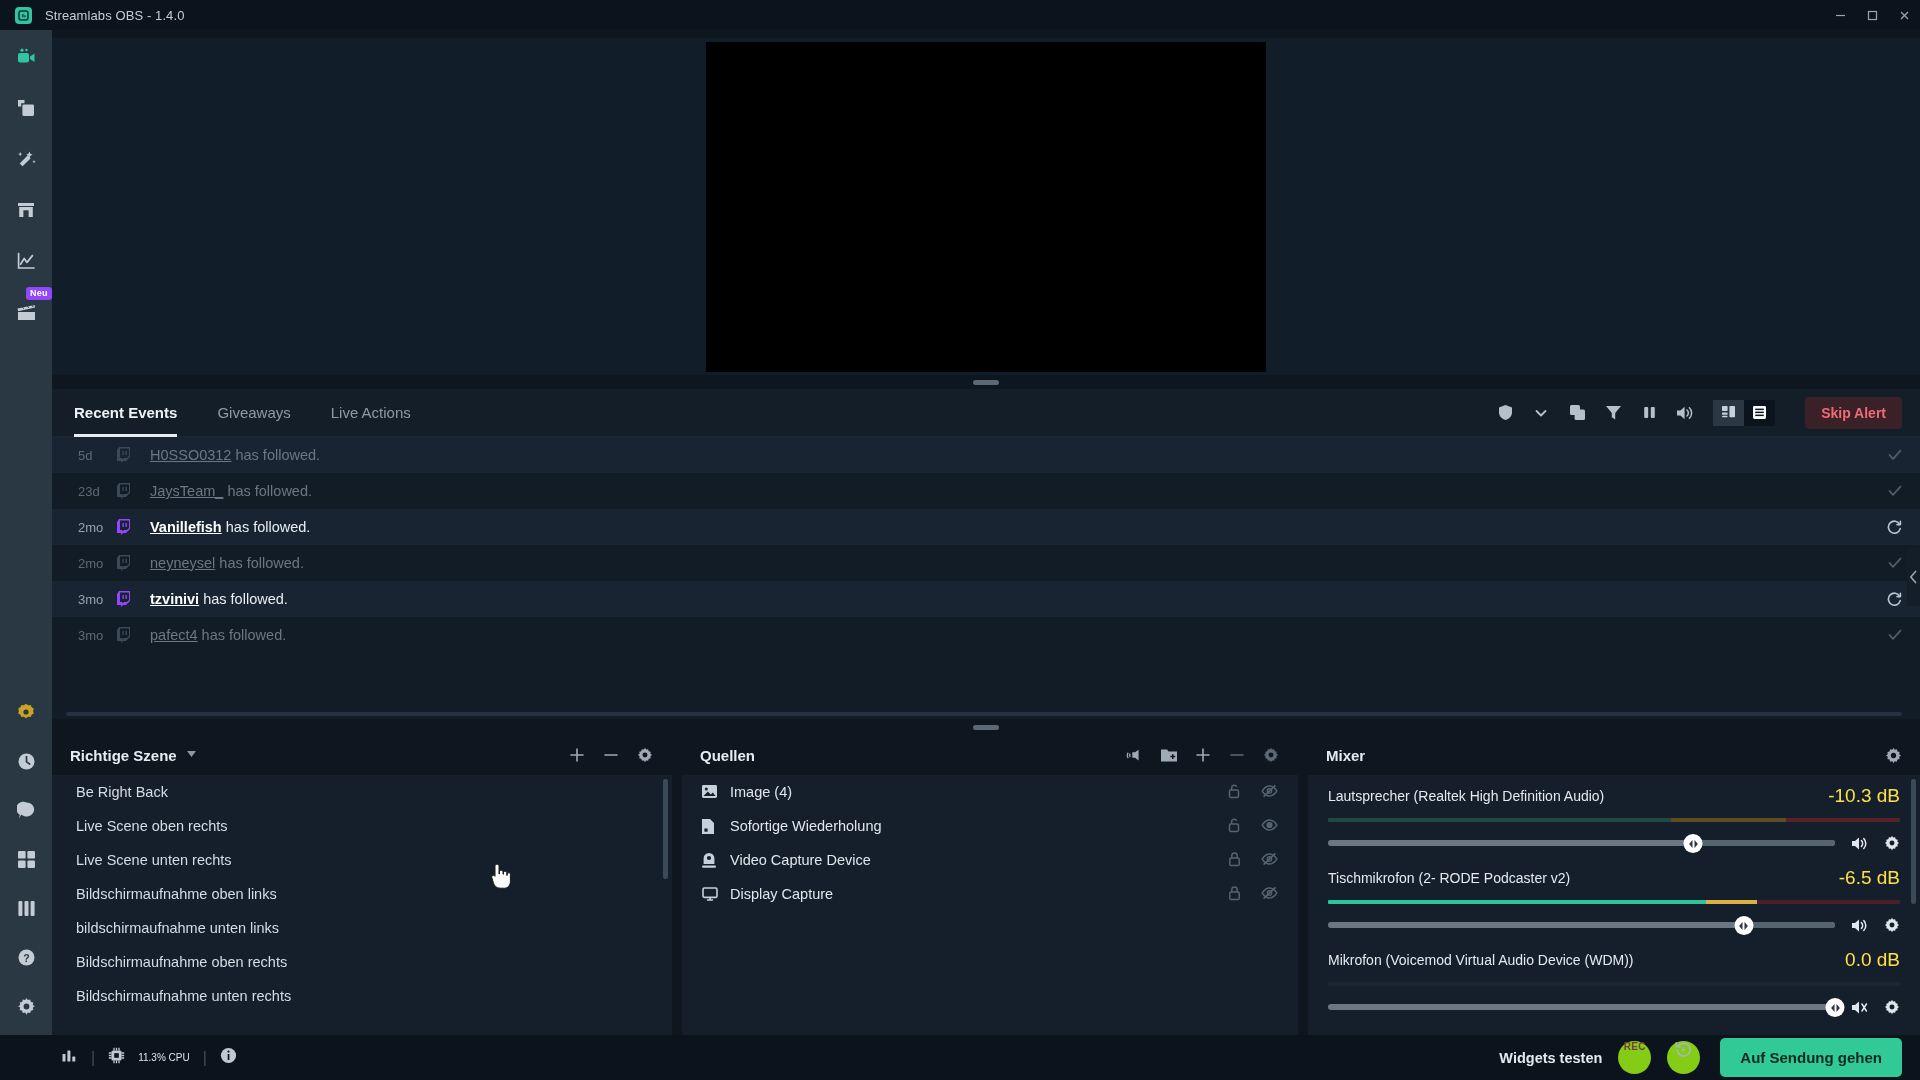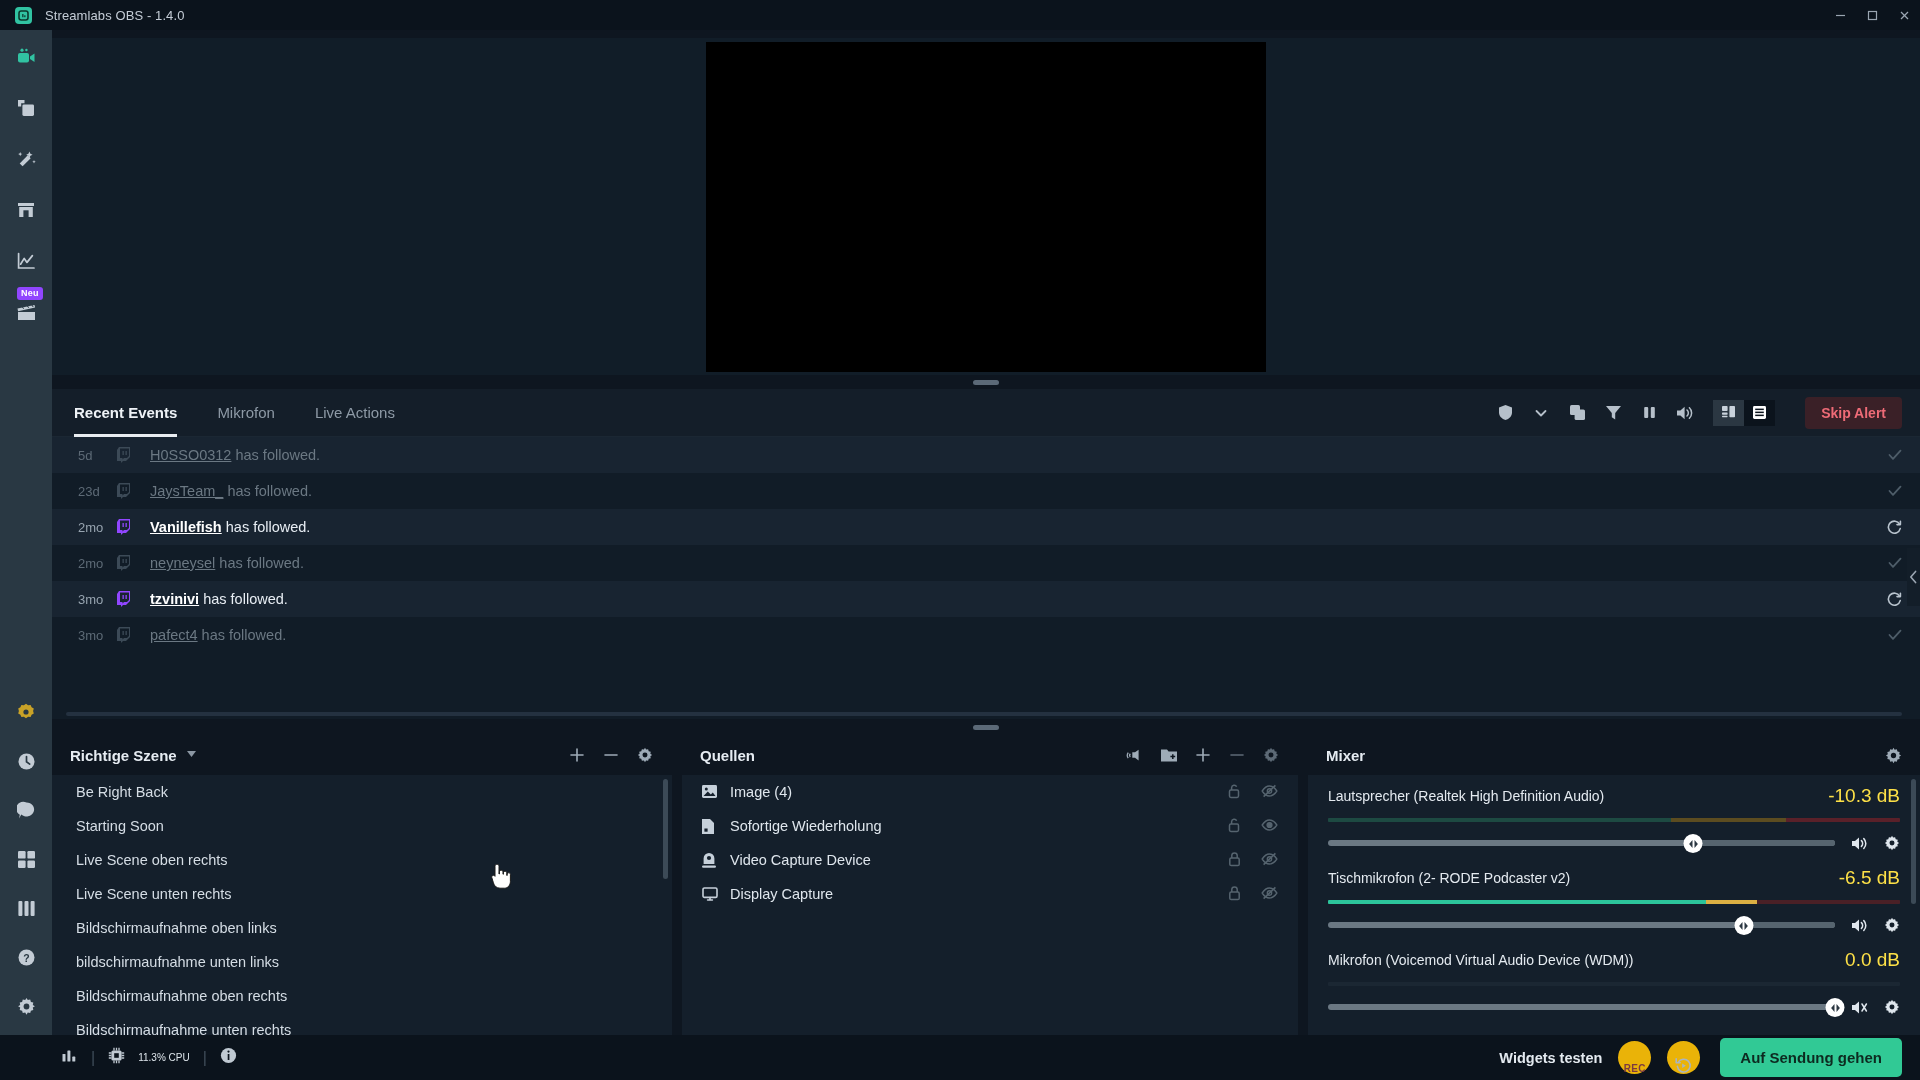--- a/index.html
+++ b/index.html
@@ -40,21 +40,21 @@
   }
   .nav-top { display:flex; flex-direction: column; align-items: center; gap: 25px; }
   .nav-bottom { margin-top: auto; display:flex; flex-direction: column; align-items: center; gap: 23px; padding-bottom: 8px;}
   .nav-item {
     width: 26px; height: 26px; display: flex; align-items: center; justify-content: center;
     color: #c3ccd5; position: relative;
   }
   .nav-item.active { color: #31c3a2; }
   .nav-item svg { display: block; }
   .neu-badge {
-    position: absolute; top: -12px; left: 4px;
+    position: absolute; top: -12px; left: 13px;
     background: #9146ff; color: #fff; font-size: 9px; line-height: 1;
     padding: 2px 4px; border-radius: 3px; font-weight: bold; letter-spacing: .2px;
   }
   .nav-item.prime { color: #c9a227; }
 
   
   .main { flex: 1; display: flex; flex-direction: column; min-width: 0; background: #0e1620; position: relative; }
 
   
   .preview-wrap {
@@ -169,22 +169,22 @@
   .mix-scrollbar { position:absolute; top:4px; right:4px; width:5px; height:125px; background:#3c4a57; border-radius:3px; }
 
   
   .status { height: 45px; flex: 0 0 45px; background: #0b131c; display: flex; align-items: center; padding: 0 18px 0 0;}
   .st-left { display: flex; align-items: center; gap: 13px; padding-left: 62px; color: #c0c9d2; }
   .st-sep { color: #404e5a; }
   .st-cpu { font-size: 10px; color: #dde4ea; }
   .st-right { margin-left: auto; display: flex; align-items: center; gap: 16px; }
   .st-widgets { font-size: 14.5px; color: #e4eaf0; font-weight: bold; }
   .circ-btn {
-    width: 33px; height: 33px; border-radius: 50%; background: #eab308;
-    display: flex; align-items: flex-end; justify-content: center; color: #aab5c0;
+    width: 33px; height: 33px; border-radius: 50%; background: #84cc16;
+    display: flex; align-items: flex-start; justify-content: center; color: #aab5c0;
   }
   .rec-txt { font-size: 10px; font-weight: bold; color: #7b3a42; letter-spacing: .3px; }
   .golive {
     background: #31c995; color: #0d2a20; font-weight: bold; font-size: 15px;
     border: none; border-radius: 5px; padding: 11px 20px; margin-left: 4px;
     font-family: "Liberation Sans", sans-serif;
   }
 
   
   .collapse-chev {
@@ -334,21 +334,21 @@
         </div>
       </div>
       <div class="drag-handle-wrap">
         <div class="drag-handle"></div>
       </div>
 
       <div class="events">
         <div class="events-bar">
           <div class="tabs">
             <div class="tab active">Recent Events</div>
-            <div class="tab">Mikrofon</div>
+            <div class="tab">Giveaways</div>
             <div class="tab">Live Actions</div>
           </div>
           <div class="ev-tools">
             <div class="ev-ico">
               <svg width="17" height="17" viewBox="0 0 17 17" fill="currentColor">
                   <path d="M8.5 1 L15 3.4 V8.4 C15 12 12.2 14.8 8.5 16 C4.8 14.8 2 12 2 8.4 V3.4z"></path>
                 </svg>
             </div>
             <div class="ev-ico">
               <svg width="14" height="14" viewBox="0 0 14 14" fill="none" stroke="currentColor" stroke-width="1.8">
@@ -539,21 +539,20 @@
               <span class="p-ico">
                 <svg width="16" height="16" viewBox="0 0 18 18" fill="currentColor">
                     <path d="M9 .9 l1.2 2 2.3-.5 .7 2.3 2.3 .7 -.5 2.3 2 1.3 -2 1.3 .5 2.3 -2.3 .7 -.7 2.3 -2.3-.5 -1.2 2 -1.2-2 -2.3 .5 -.7-2.3 -2.3-.7 .5-2.3 -2-1.3 2-1.3 -.5-2.3 2.3-.7 .7-2.3 2.3 .5z"></path>
                     <circle cx="9" cy="9" r="2.8" fill="#0e1620"></circle>
                   </svg>
               </span>
             </div>
           </div>
           <div class="p-body">
             <div class="scene-item">Be Right Back</div>
-            <div class="scene-item">Starting Soon</div>
             <div class="scene-item">Live Scene oben rechts</div>
             <div class="scene-item">Live Scene unten rechts</div>
             <div class="scene-item">Bildschirmaufnahme oben links</div>
             <div class="scene-item">bildschirmaufnahme unten links</div>
             <div class="scene-item">Bildschirmaufnahme oben rechts</div>
             <div class="scene-item">Bildschirmaufnahme unten rechts</div>
             <div class="scene-scrollbar"></div>
           </div>
         </div>
 

